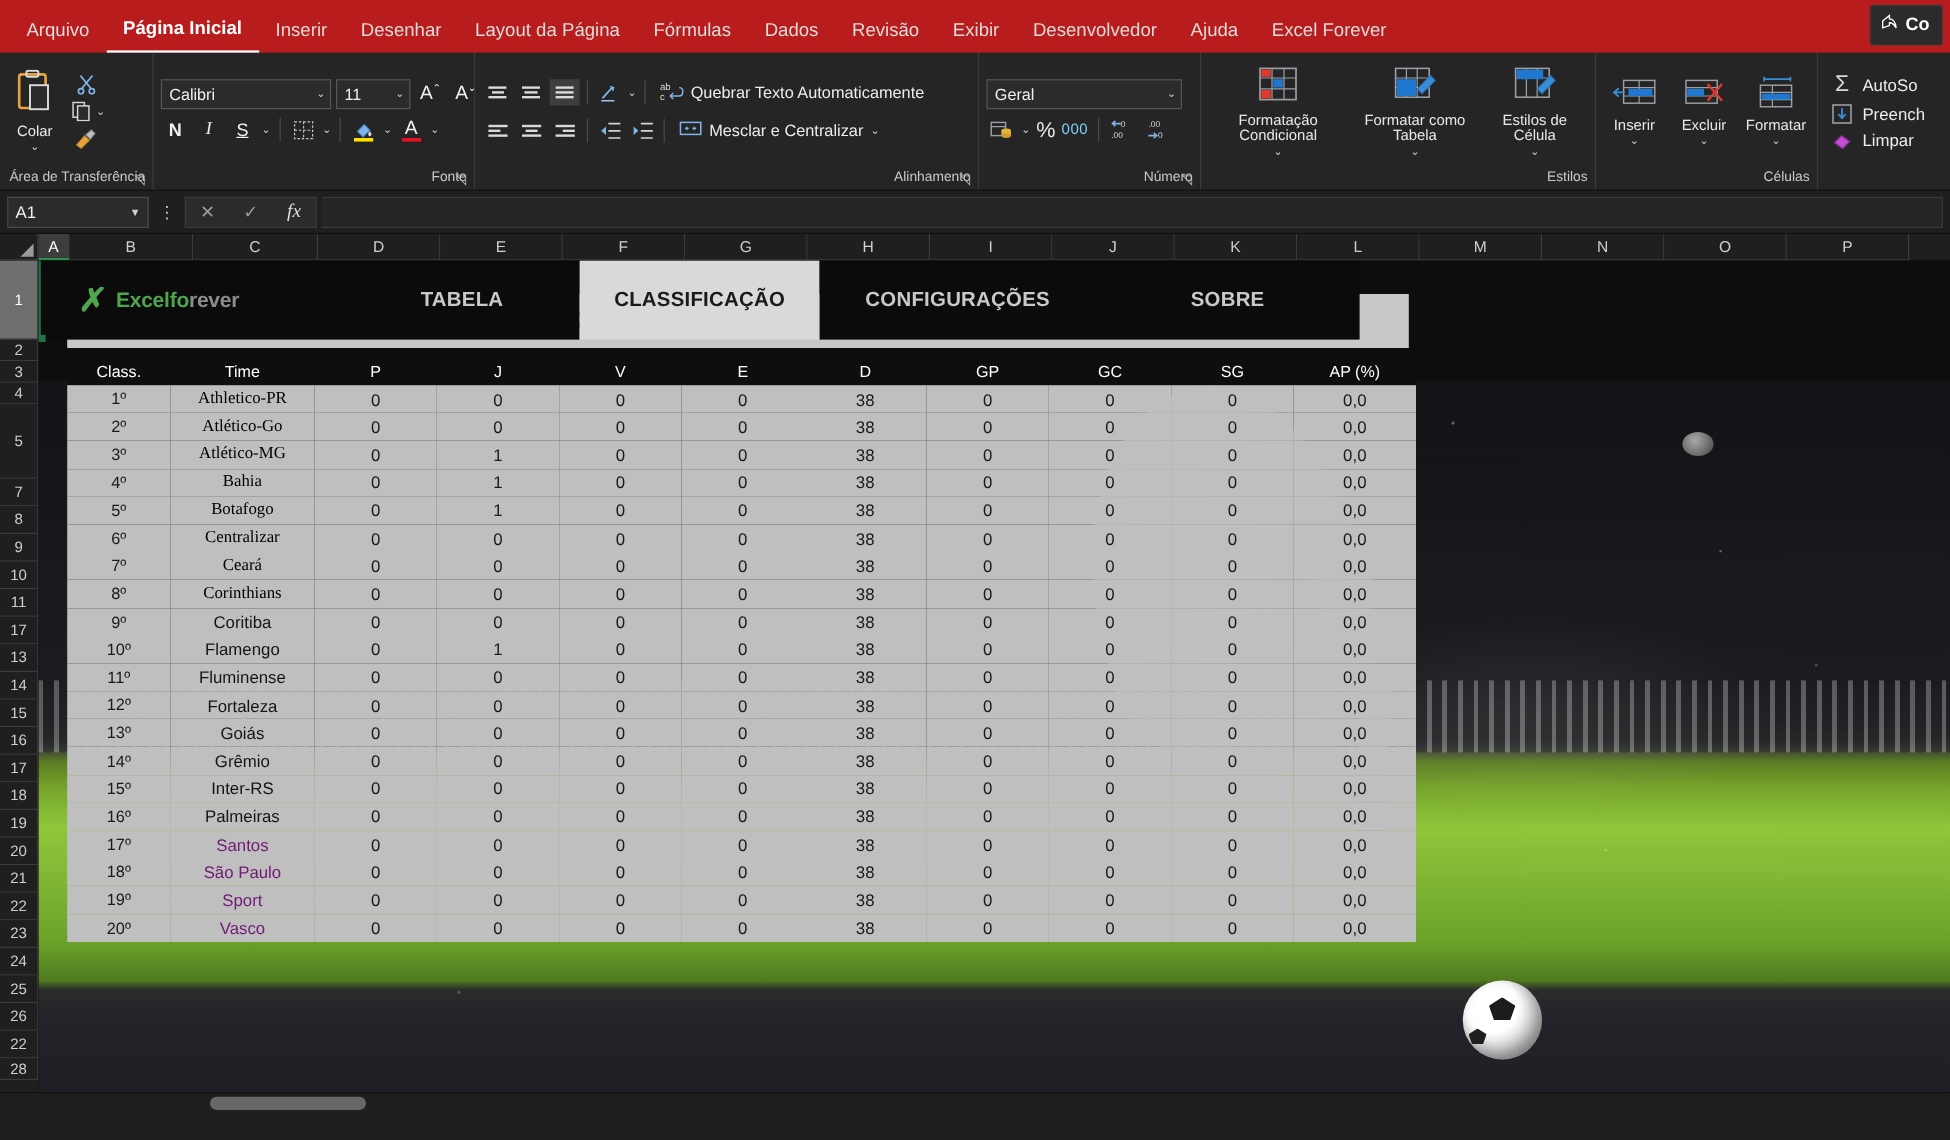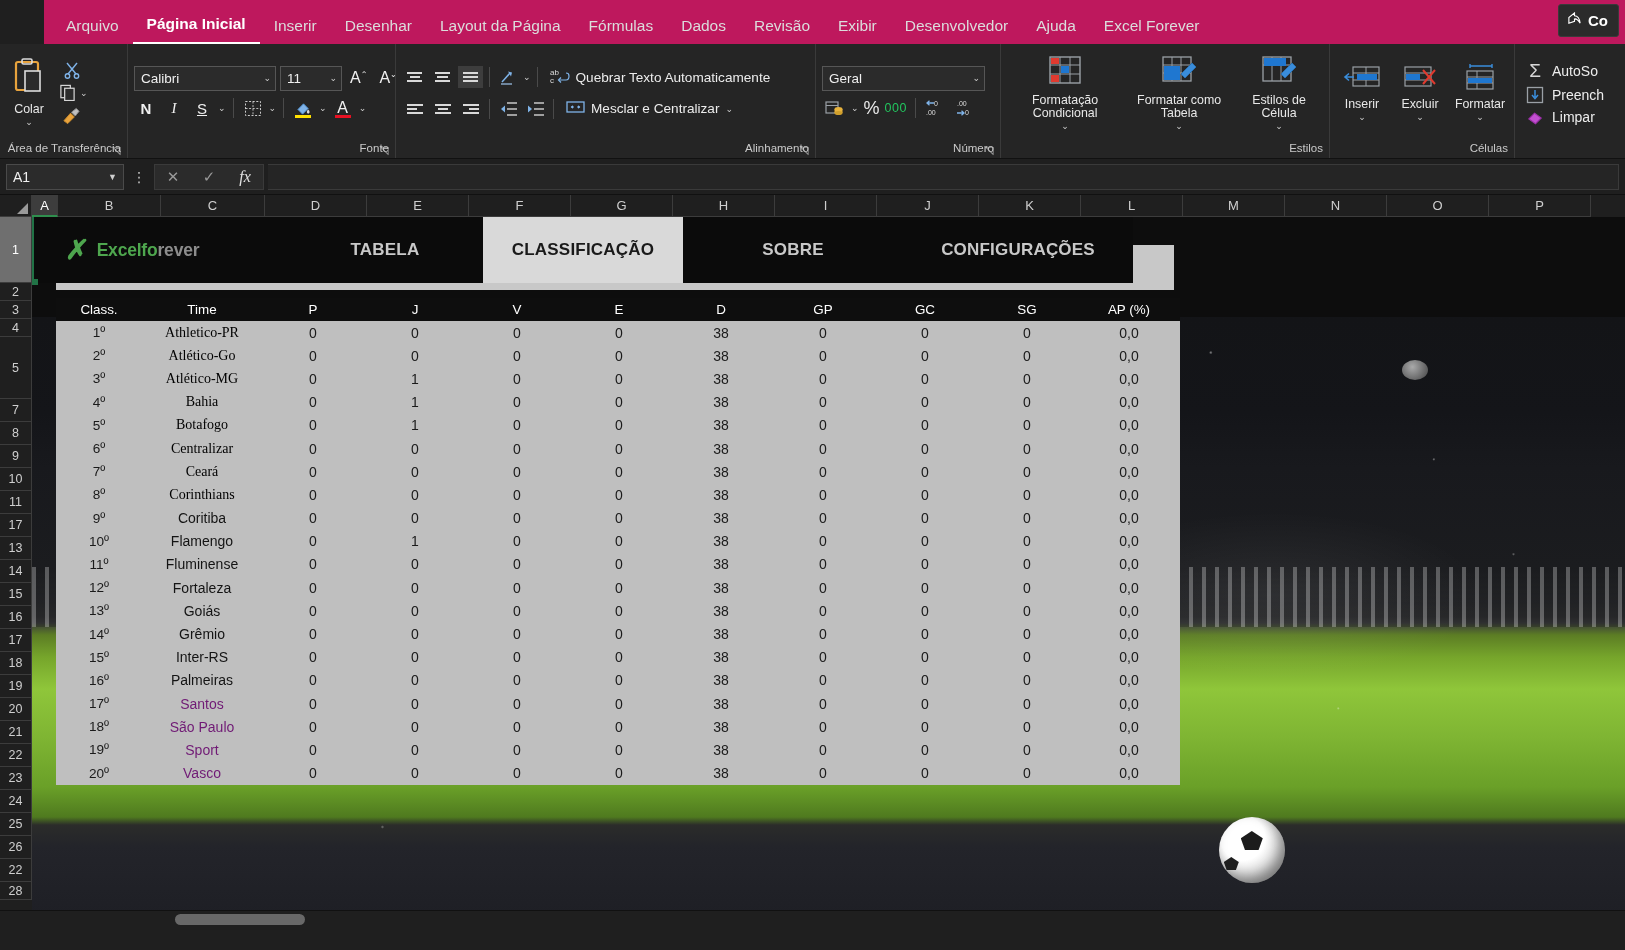--- a/index.html
+++ b/index.html
@@ -8,26 +8,25 @@
     width: 1625px; height: 950px;
     overflow: hidden;
     font-family: "Liberation Sans", sans-serif;
     background: #1f1f1f;
     color: #e8e8e8;
   }
 
   
   .ribbon-tabs {
     height: 44px;
-    background: #be185d;
+    background: #b91c1c;
     display: flex;
     align-items: flex-end;
     padding-left: 8px;
     position: relative;
-    margin-left: 44px;
   }
   .ribbon-tab {
     font-size: 15.5px;
     color: #dcdcdc;
     padding: 4px 14px 9px 14px;
     white-space: nowrap;
     cursor: default;
   }
   .ribbon-tab.active {
     font-weight: bold;
@@ -123,21 +122,21 @@
           align-items: center; justify-content: center; gap: 2px; }
   .abtn.on { background: #3d3d3d; }
   .abar { height: 2px; background: #d9d9d9; }
   .wide-btn { display: flex; align-items: center; gap: 6px; font-size: 13.6px; color: #ececec;
               padding: 3px 6px; white-space: nowrap; }
 
   
   .num-rows { display: flex; flex-direction: column; gap: 6px; }
   .num-row { display: flex; align-items: center; gap: 5px; }
   .pct { font-size: 18px; color: #e8e8e8; }
-  .zeros { font-size: 12.5px; color: #22c55e; letter-spacing: 0.5px; }
+  .zeros { font-size: 12.5px; color: #7dd3fc; letter-spacing: 0.5px; }
 
   
   .edit-list { display: flex; flex-direction: column; gap: 4px; justify-content: center; padding-left: 4px; }
   .edit-item { display: flex; align-items: center; gap: 7px; font-size: 14px; color: #ededed; white-space: nowrap; }
 
   
   .formula-bar {
     height: 36px; background: #1f1f1f;
     display: flex; align-items: center; padding: 3px 6px; gap: 4px;
     border-bottom: 1px solid #111;
@@ -836,22 +835,22 @@
           <div class="nav-logo">
             <span class="logo-x">✗</span>
             <span class="logo-txt">
               <span class="a">Excelfo</span><span class="b">rever</span>
             </span>
           </div>
           <div class="nav-item nav-w-tabela">TABELA</div>
         </div>
         <div class="nav-item active nav-w-class">CLASSIFICAÇÃO</div>
         <div class="appnav-dark">
+          <div class="nav-item nav-w-config">CONFIGURAÇÕES</div>
           <div class="nav-item nav-w-sobre">SOBRE</div>
-          <div class="nav-item nav-w-config">CONFIGURAÇÕES</div>
         </div>
       </div>
 
       <div class="panel-title">
         <span>TABELA CAMPEONATO BRASILEIRO 2020</span>
       </div>
 
       <div class="table-box">
         <table class="tbl">
           <thead>

